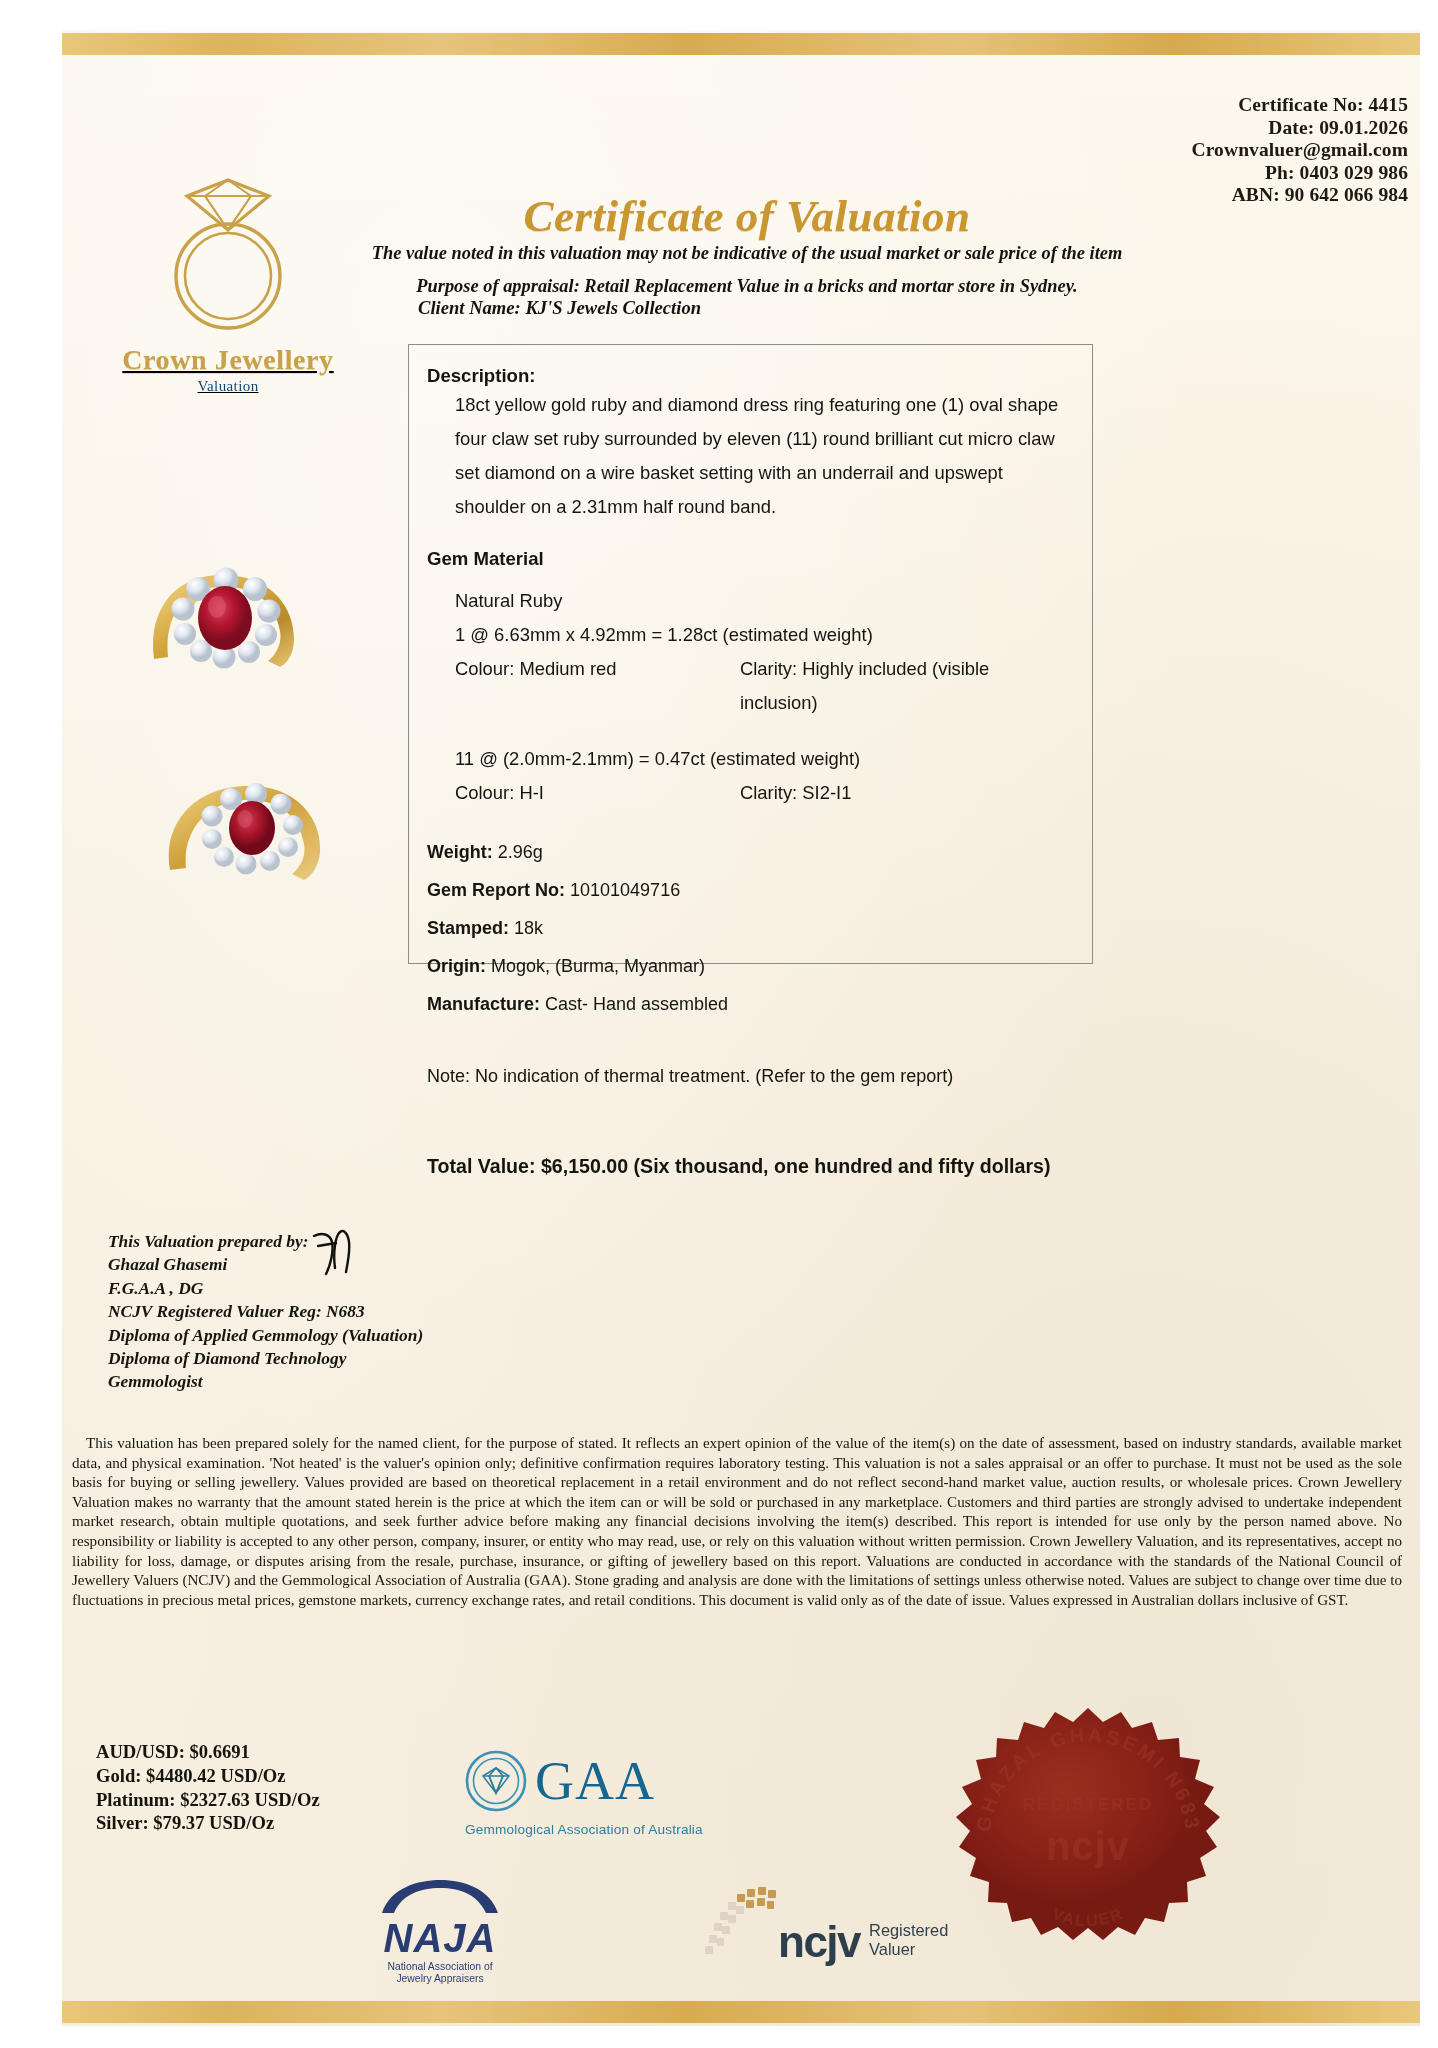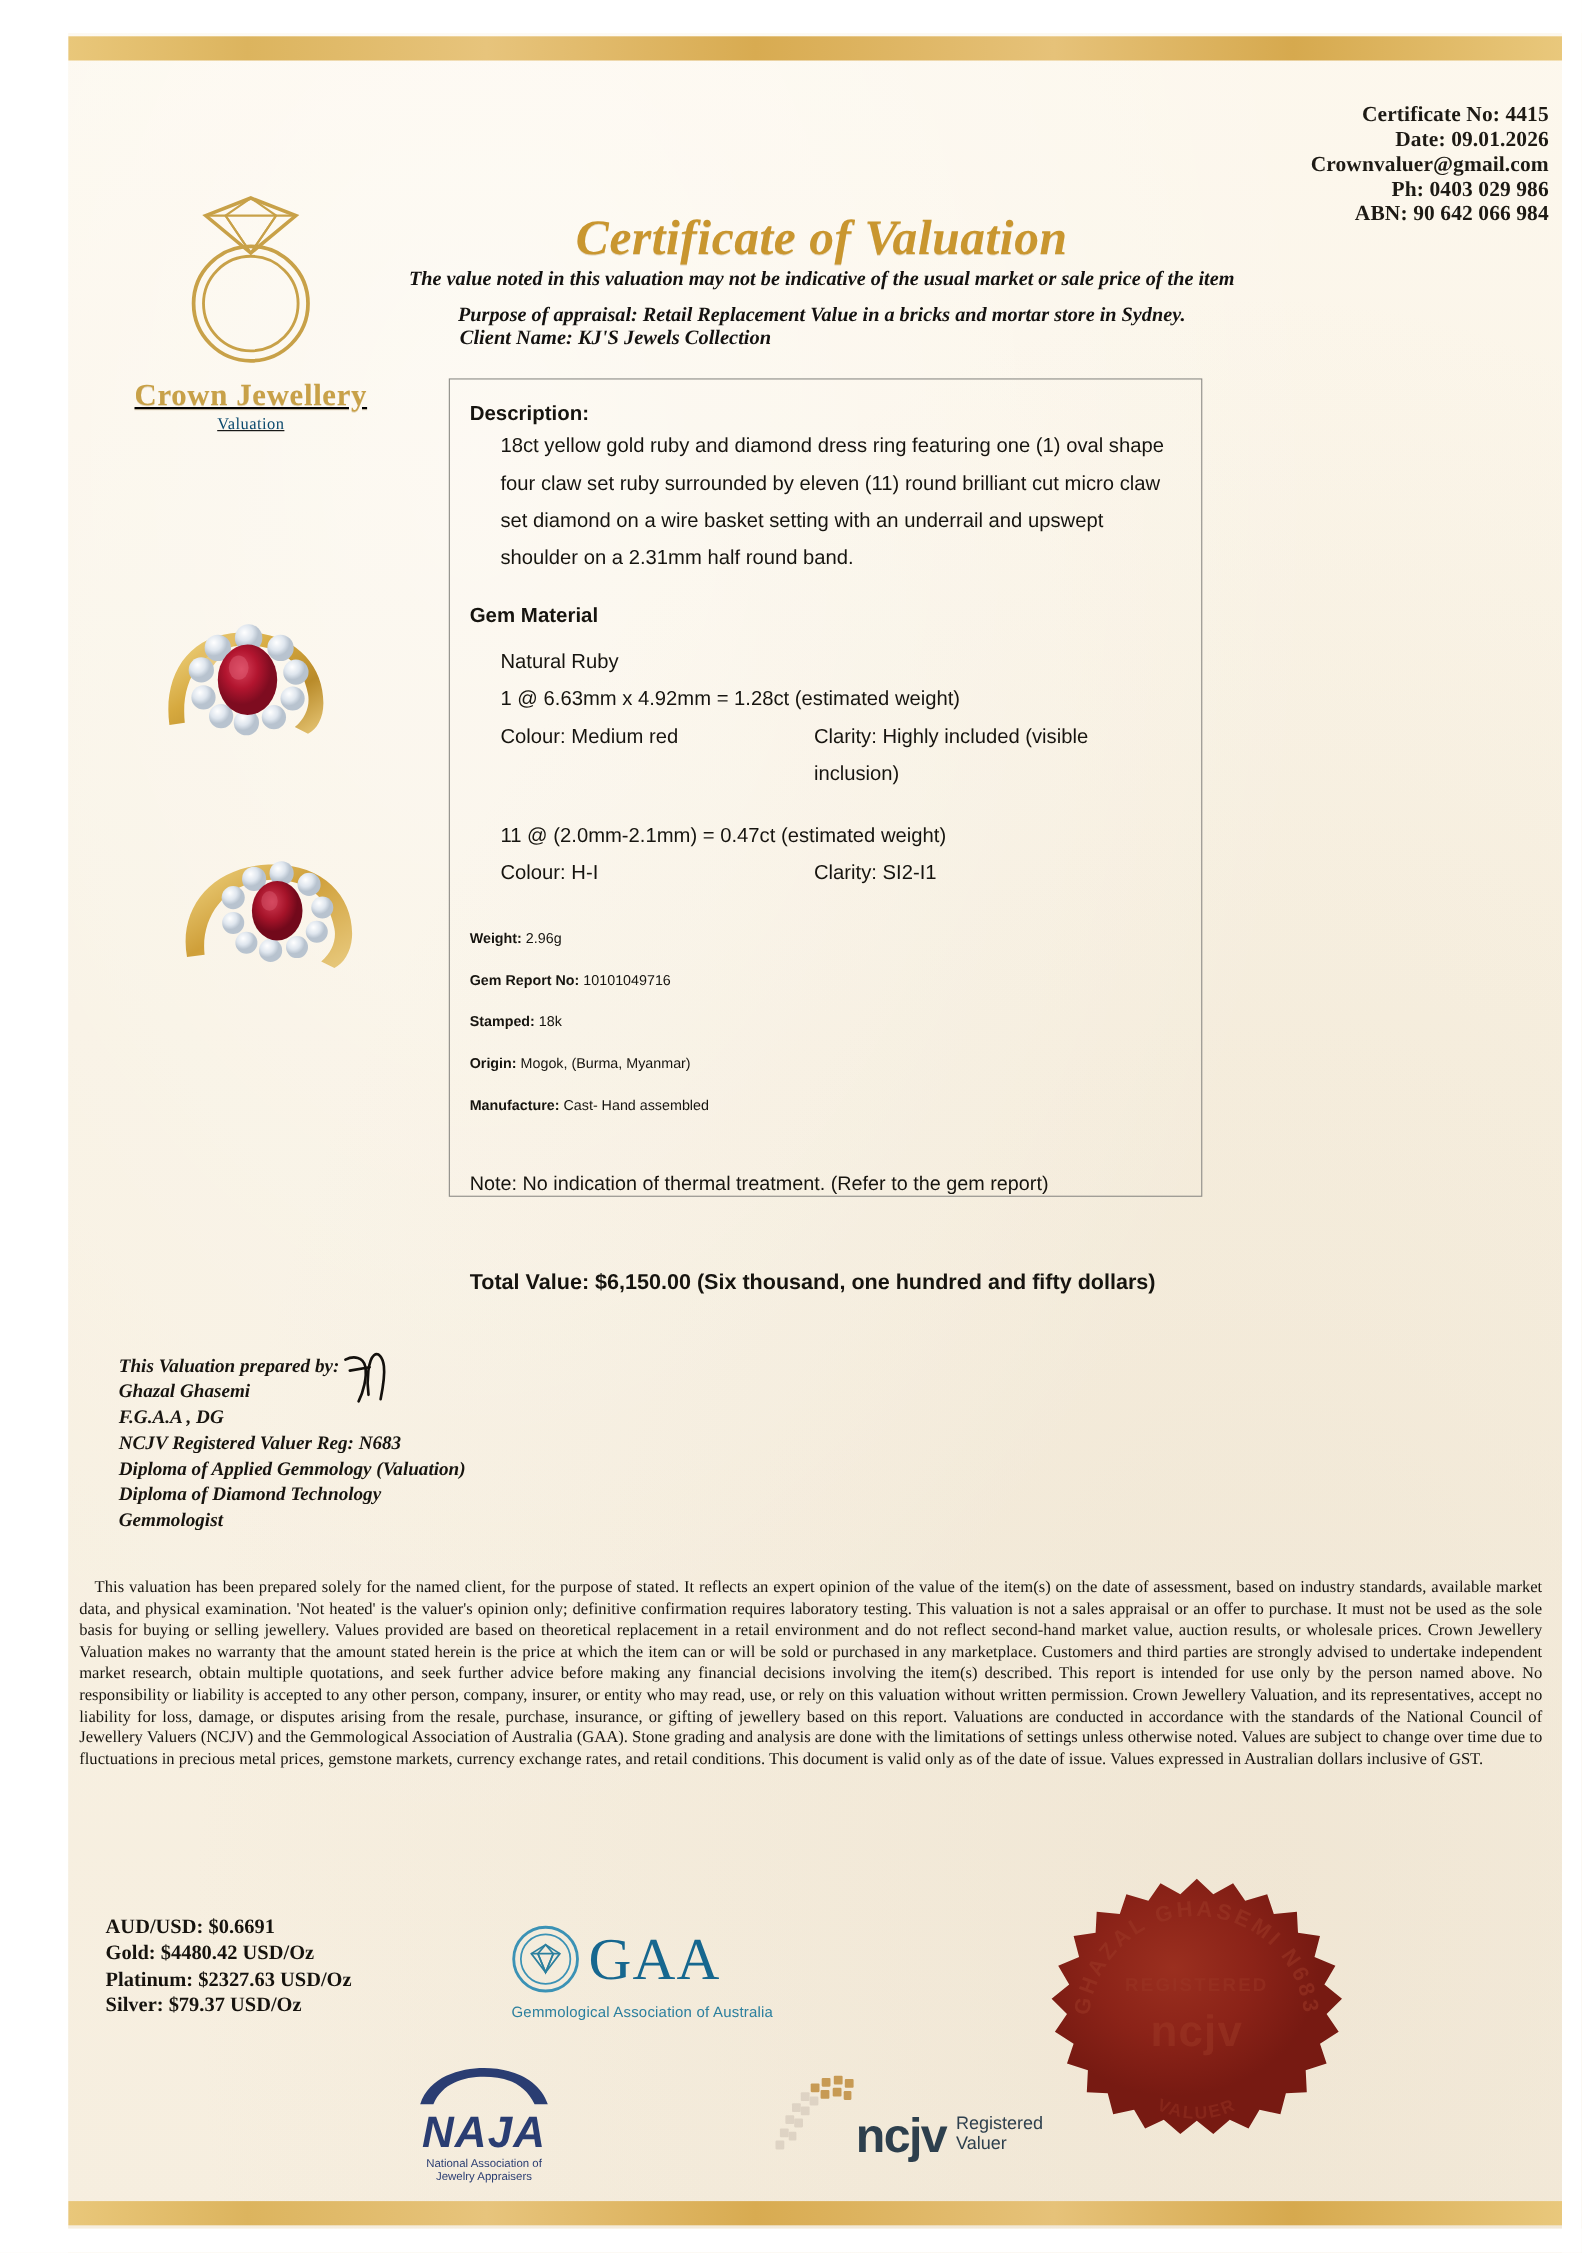--- a/index.html
+++ b/index.html
@@ -76,30 +76,30 @@
     font-size: 15px; color: #0c4a6e; margin-top: 2px; letter-spacing: .4px;
   }
 
   
   .photo { position: absolute; }
   .photo svg { display: block; }
 
   
   .details-box {
     position: absolute; left: 408px; top: 344px;
-    width: 685px; height: 744px;
+    width: 685px; height: 620px;
     border: 1.6px solid #8c8b86;
     background: transparent;
     padding: 18px 20px 0 18px;
     font-family: "Liberation Sans", sans-serif;
     color: #16140f;
   }
   .d-head { font-size: 18.6px; font-weight: bold; line-height: 25px; }
   .d-body { font-size: 18.4px; line-height: 34px; margin-left: 28px; }
-  .d-row { font-size: 13px; line-height: 25px; }
+  .d-row { font-size: 18px; line-height: 25px; }
   .d-row b { font-weight: bold; }
   .gap-sm { height: 13px; }
   .gap-md { height: 22px; }
   .gap-lg { height: 30px; }
   .two-col { display: flex; }
   .two-col .c1 { width: 285px; }
   .note-line { font-size: 18px; line-height: 25px; }
   .total-value { font-size: 19.6px; font-weight: bold; line-height: 26px; }
 
   

